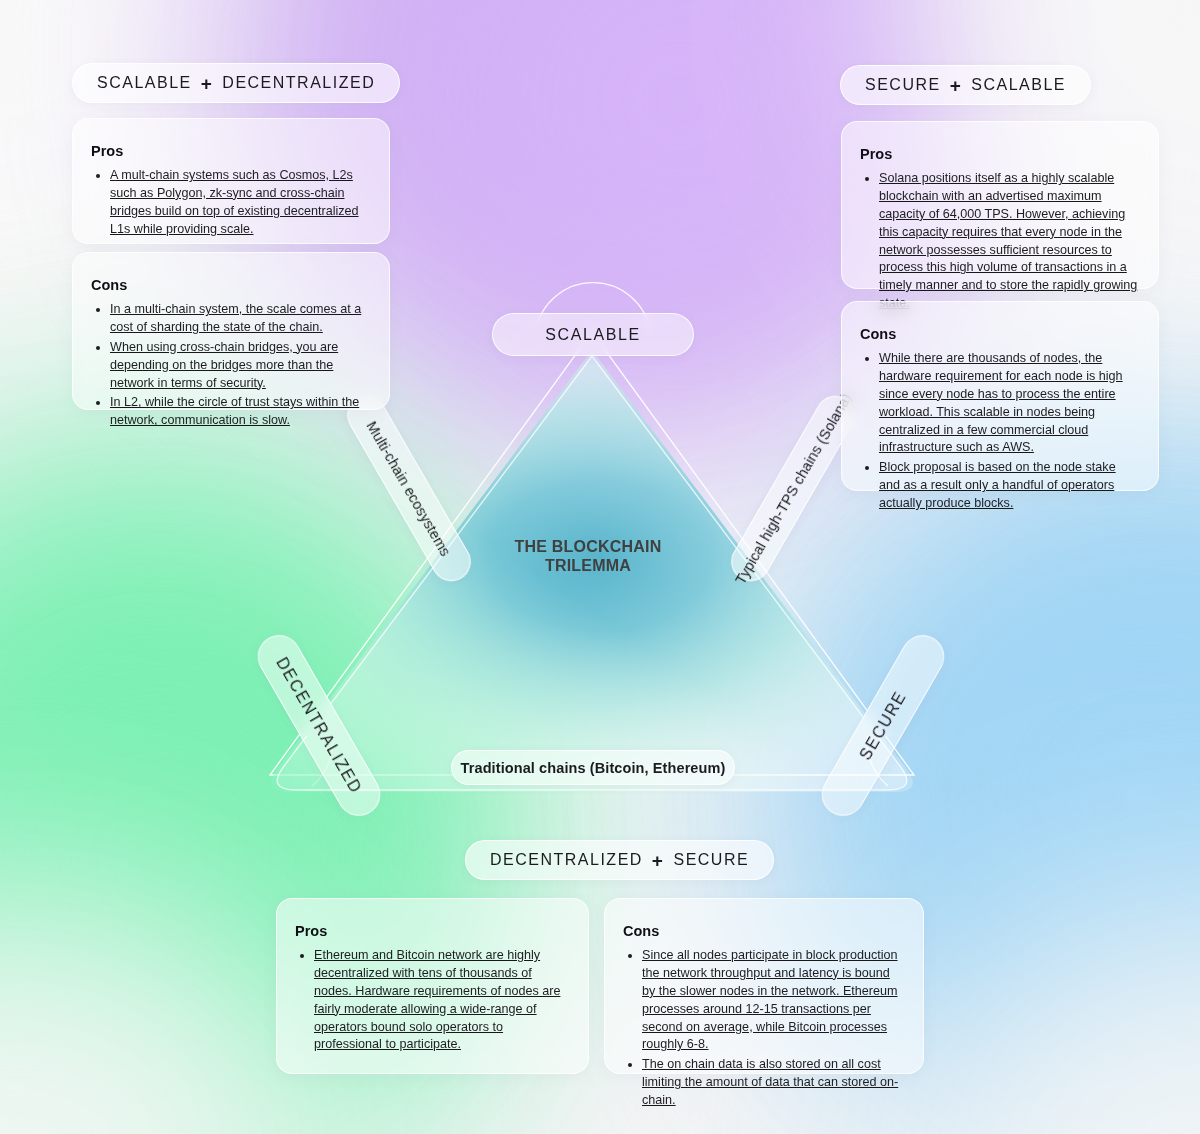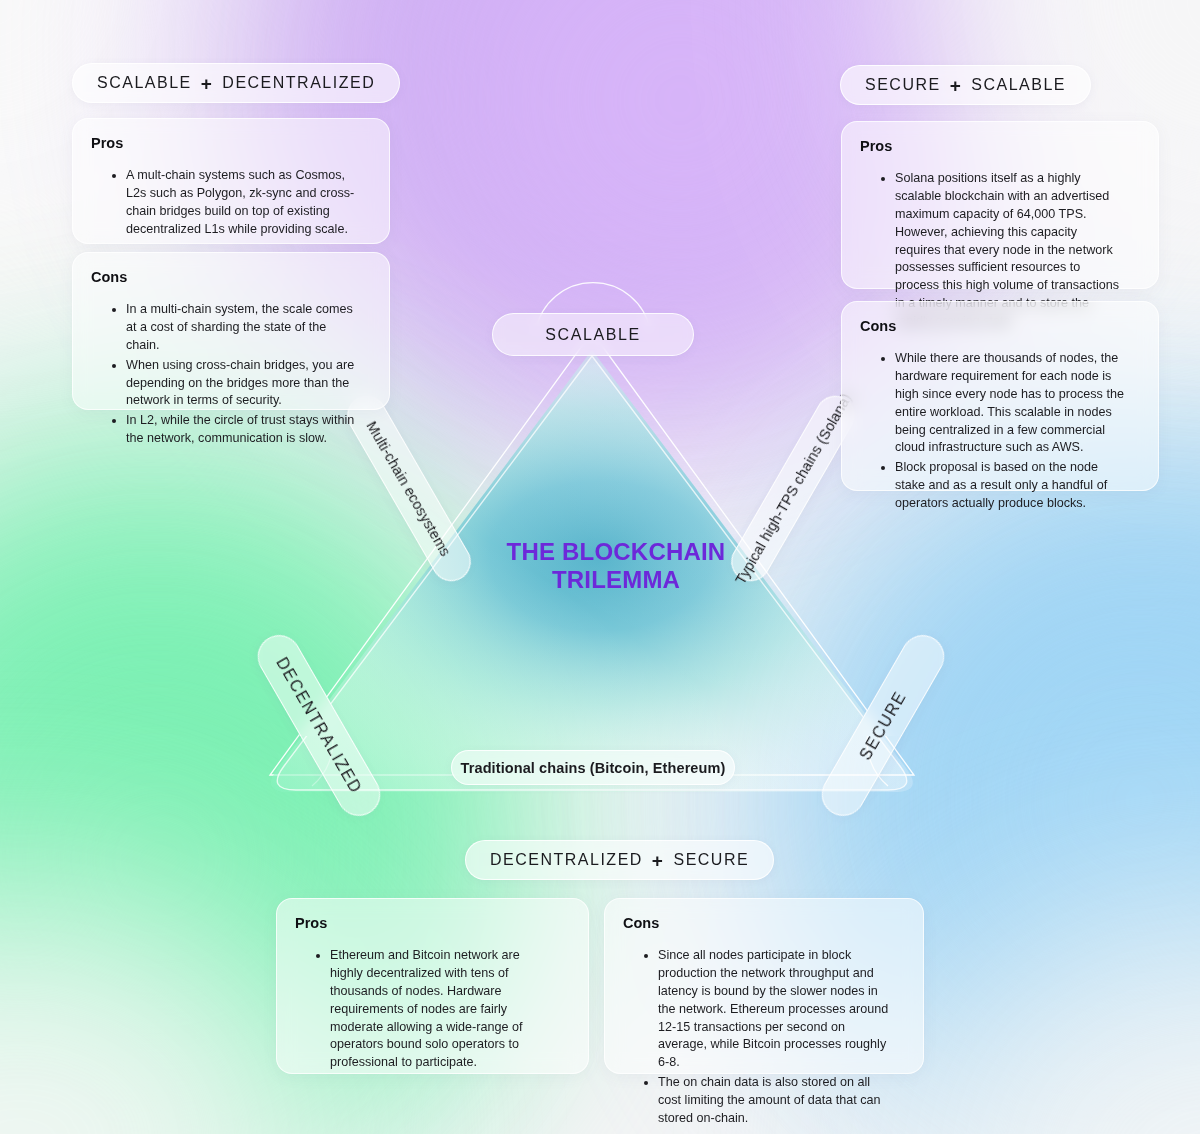--- a/index.html
+++ b/index.html
@@ -172,60 +172,61 @@
   }
 
   
   .card {
     position: absolute;
     border-radius: 16px;
     background: rgba(255,255,255,0.52);
     border: 1px solid rgba(255,255,255,0.75);
     box-shadow: 0 3px 16px rgba(110,110,140,0.06);
     backdrop-filter: blur(9px);
-    padding: 16px 18px 16px 18px;
+    padding: 24px 18px 16px 18px;
     box-sizing: border-box;
     color: #18181b;
   }
   .card-title {
     font-size: 14.5px;
     font-weight: bold;
     margin: 0 0 8px 0;
     color: #101014;
   }
   .card ul {
-    margin: 16px;
+    margin: 0;
     padding-left: 19px;
     list-style: disc;
+    text-decoration: underline;
   }
   .card li {
     font-size: 12.6px;
     line-height: 1.42;
     margin-bottom: 2px;
     color: #1d1d21;
   }
 
   #card-sd-pros  { left: 72px;  top: 118px; width: 318px; height: 126px; }
   #card-sd-cons  { left: 72px;  top: 252px; width: 318px; height: 158px; }
   #card-ss-pros  { left: 841px; top: 121px; width: 318px; height: 168px; }
   #card-ss-cons  { left: 841px; top: 301px; width: 318px; height: 190px; }
   #card-ds-pros  { left: 276px; top: 898px; width: 313px; height: 176px; }
   #card-ds-cons  { left: 604px; top: 898px; width: 320px; height: 176px; }
 
   
   #center-title {
     position: absolute;
-    left: 456px; top: 538px;
+    left: 428px; top: 538px;
     width: 320px;
     text-align: center;
-    font-size: 24px;
+    font-size: 16px;
     font-weight: bold;
     line-height: 1.18;
     letter-spacing: 0.2px;
-    color: #6d28d9;
+    color: #404040;
   }
 </style>
 </head>
 <body>
 
 <div id="canvas">
 
   <div class="bg-layer">
     <div class="blob" id="blob-white-tl"></div>
     <div class="blob" id="blob-purple"></div>

